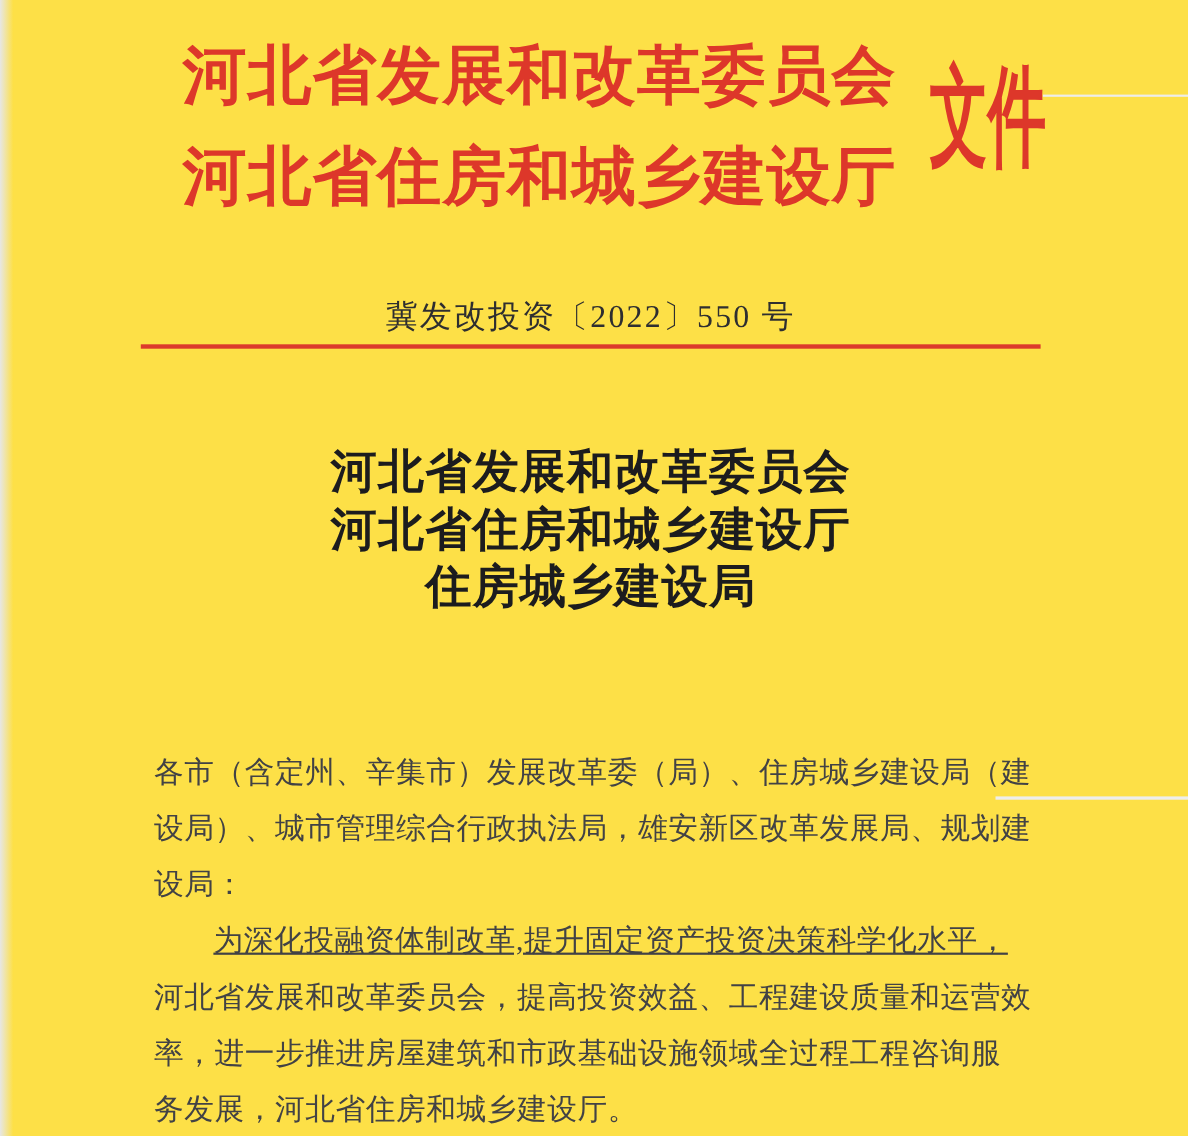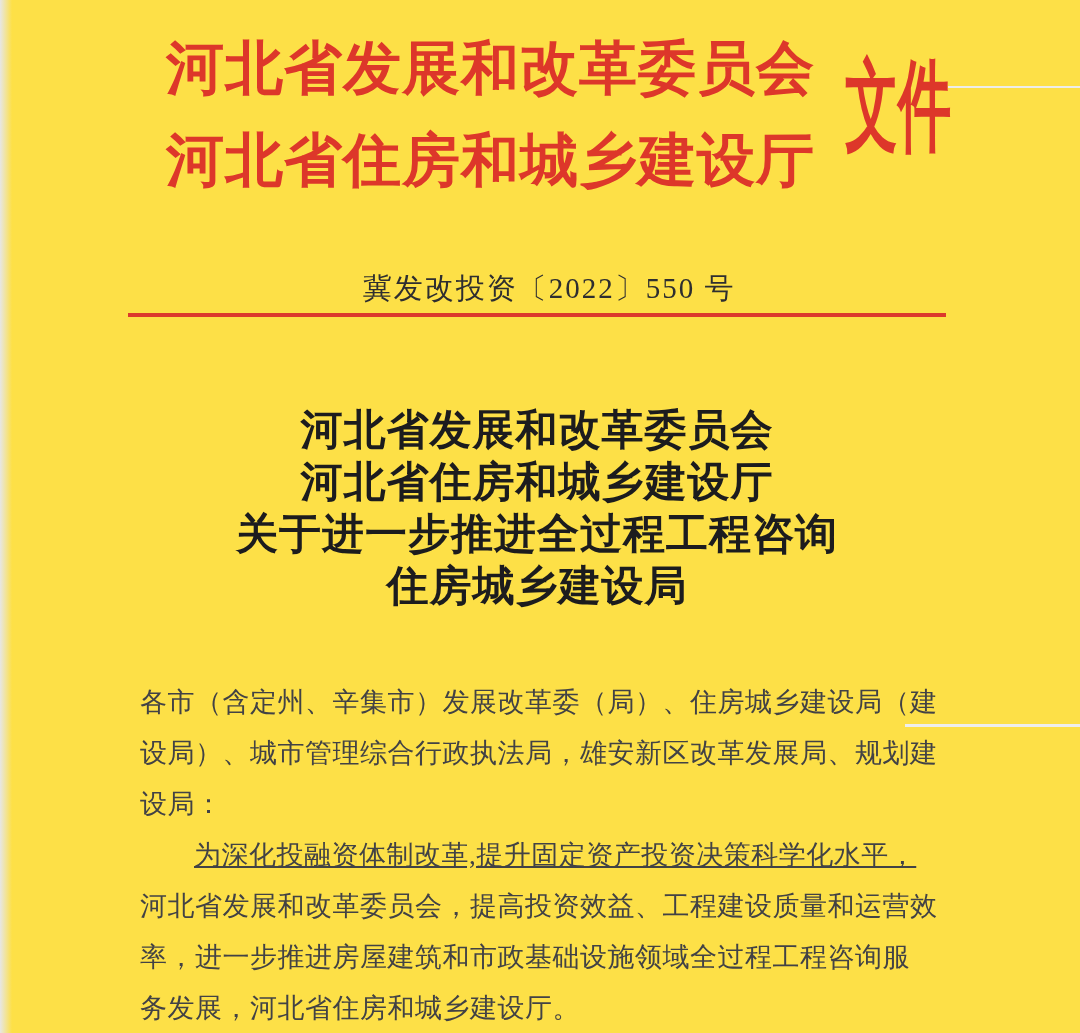--- a/index.html
+++ b/index.html
@@ -57,21 +57,21 @@
     line-height: 1;
     font-weight: 700;
     color: #dd372a;
     white-space: nowrap;
     transform: scaleX(0.53);
     transform-origin: left top;
   }
   
   .doc-number {
     position: absolute;
-    left: 140px;
+    left: 128px;
     top: 271px;
     width: 818px;
     text-align: center;
     font-size: 29px;
     line-height: 1.2;
     color: #2e2e30;
     letter-spacing: 2px;
     white-space: nowrap;
   }
   
@@ -126,21 +126,20 @@
 
   <div class="doc-type-label">文件</div>
 
   <div class="doc-number">冀发改投资〔2022〕550 号</div>
 
   <div class="red-rule"></div>
 
   <div class="doc-title">
     <div class="title-line">河北省发展和改革委员会</div>
     <div class="title-line">河北省住房和城乡建设厅</div>
-    <div class="title-line">关于进一步推进全过程工程咨询</div>
     <div class="title-line">住房城乡建设局</div>
   </div>
 
   <div class="doc-body">
     <div class="body-line">各市（含定州、辛集市）发展改革委（局）、住房城乡建设局（建</div>
     <div class="body-line">设局）、城市管理综合行政执法局，雄安新区改革发展局、规划建</div>
     <div class="body-line">设局：</div>
     <div class="body-line indent">为深化投融资体制改革,提升固定资产投资决策科学化水平，</div>
     <div class="body-line">河北省发展和改革委员会，提高投资效益、工程建设质量和运营效</div>
     <div class="body-line">率，进一步推进房屋建筑和市政基础设施领域全过程工程咨询服</div>

